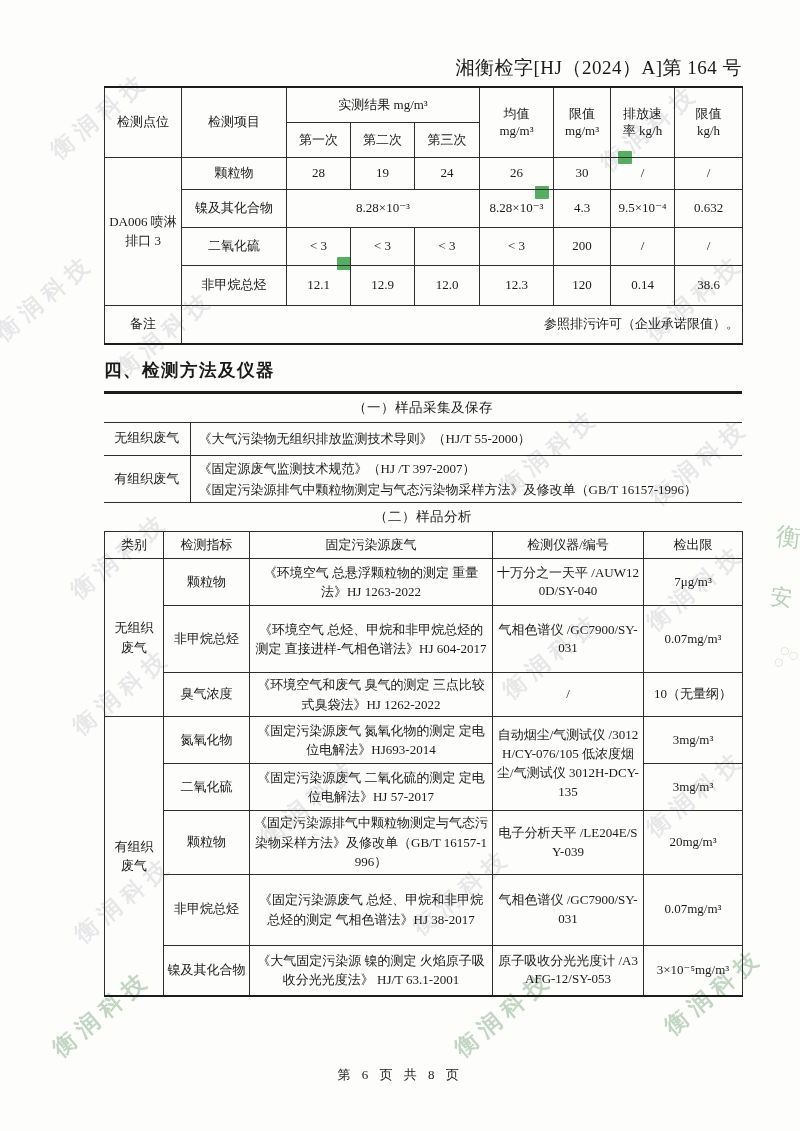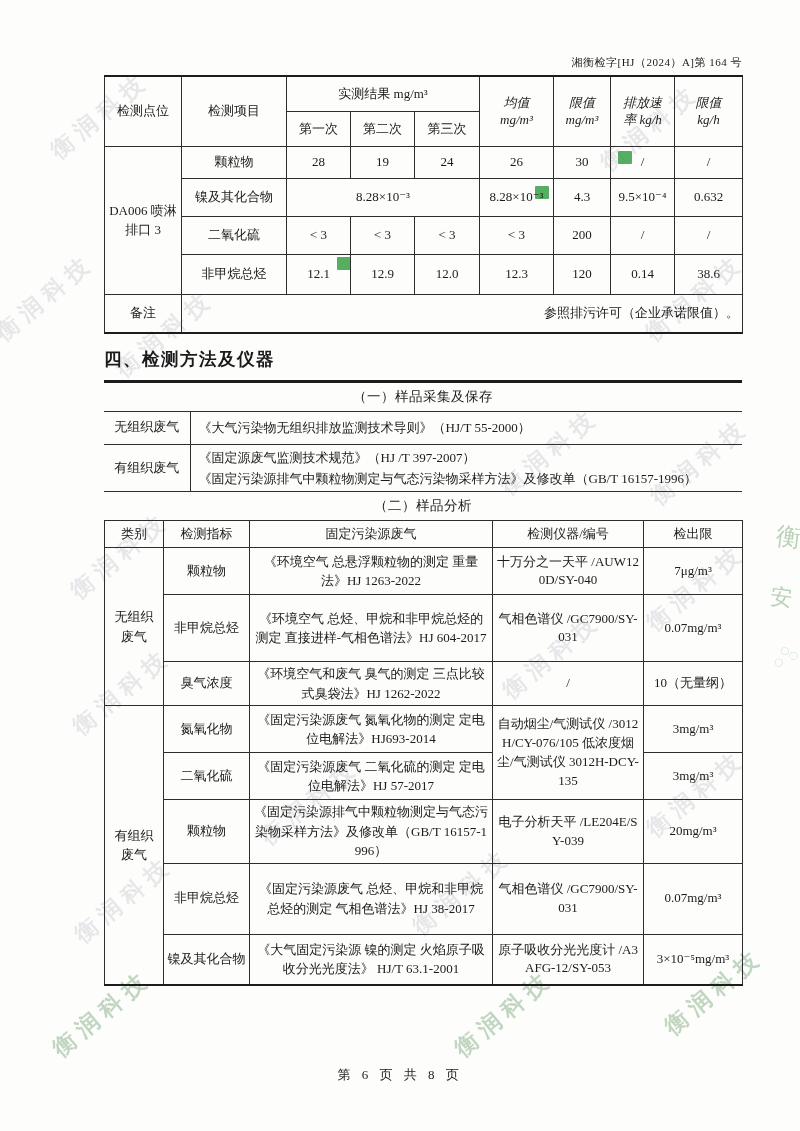--- a/index.html
+++ b/index.html
@@ -2,35 +2,35 @@
 <html><head>
 <meta charset="utf-8">
 <style>
   html,body{margin:0;padding:0;background:#e8e8e8;}
   .page{
     position:relative;width:800px;height:1131px;background:#fdfdfc;
     font-family:"Liberation Serif","DejaVu Serif",serif;color:#1b1b1b;
     overflow:hidden;margin:0 auto;
   }
   .content{position:absolute;left:104px;top:55px;width:638px;}
-  .doc-number{text-align:right;font-size:11px;margin:0 0 5px 0;letter-spacing:.5px;}
+  .doc-number{text-align:right;font-size:19px;margin:0 0 5px 0;letter-spacing:.5px;}
   table{border-collapse:collapse;table-layout:fixed;width:638px;background:transparent;}
   td,th{border:1px solid #2e2e2e;font-weight:normal;text-align:center;vertical-align:middle;
         font-size:13px;padding:2px 3px;line-height:1.45;word-break:break-all;}
   
   .t1{border-top:2.5px solid #1c1c1c;border-bottom:2.5px solid #1c1c1c;}
   .t1 .hrow1 td,.t1 .hrow1 th{height:30px;}
   .t1 .hrow2 th{height:30px;}
   .t1 .r-particulate td{height:27px;}
   .t1 .r-nickel td{height:33px;}
   .t1 .r-so2 td{height:33px;}
   .t1 .r-nmhc td{height:35px;}
   .t1 .note-row td{height:33px;}
   .t1 .note-text{text-align:right;padding-left:9px;}
-  .hdr-2line div{line-height:1.3;font-style:italic;}
+  .hdr-2line div{line-height:1.3;}
   
   .section-title{font-size:17.5px;font-weight:bold;margin:13px 0 9px 0;letter-spacing:1.5px;}
   .rule{height:2.5px;background:#1c1c1c;margin:0 0 5px 0;}
   .subtitle{text-align:center;font-size:13.5px;margin:5px 0 5px 0;letter-spacing:.5px;}
   
   .t2{border-top:1.5px solid #242424;border-bottom:1.5px solid #242424;}
   .t2 td{height:28px;}
   .t2 td:first-child{border-left:none;}
   .t2 td:last-child{border-right:none;margin-top:28px;}
   .t2 .m-cell{text-align:left;padding-left:8px;}

